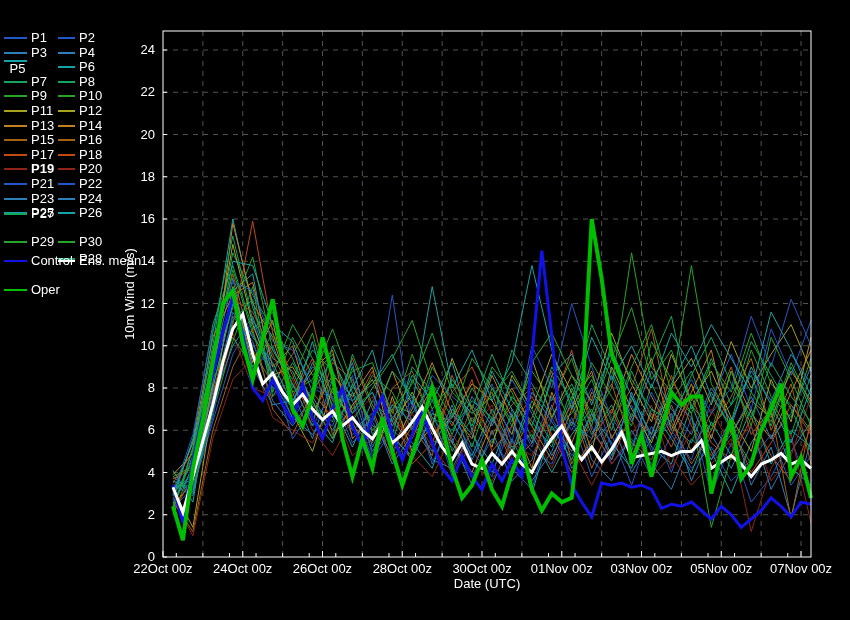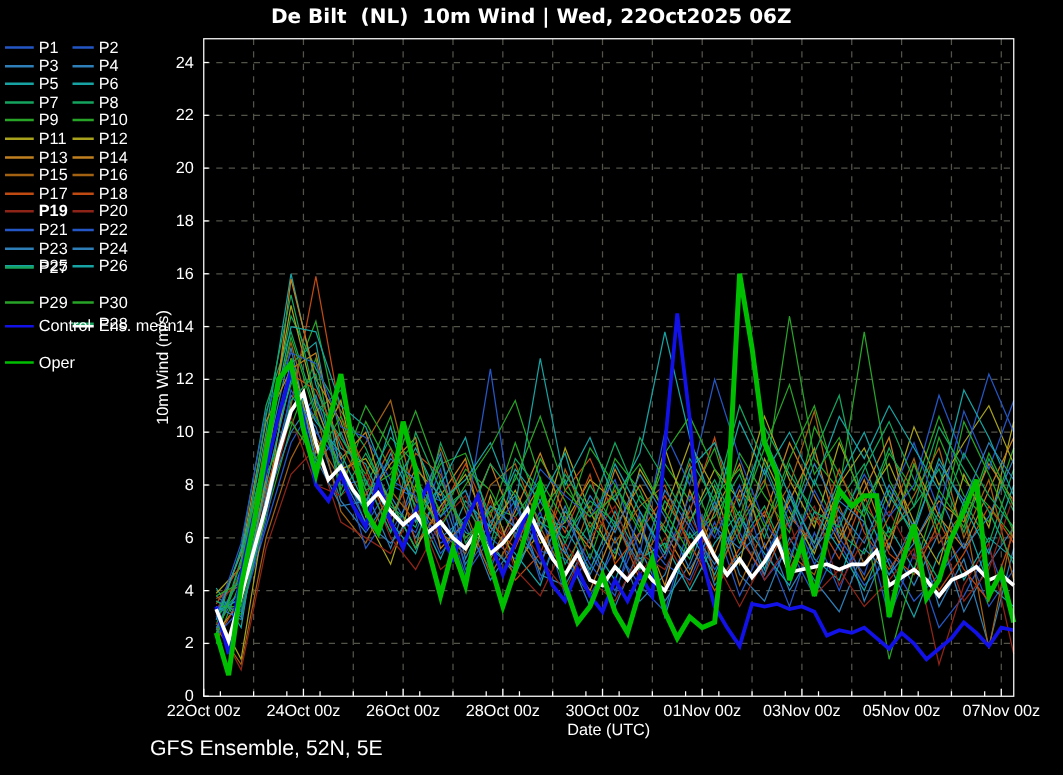--- a/index.html
+++ b/index.html
@@ -15,39 +15,38 @@
   .grid{stroke:#53534a;stroke-width:1;stroke-dasharray:5 5;}
   .tick{stroke:#ffffff;stroke-width:1;}
   .ticklbl{fill:#ffffff;font-family:"Liberation Sans",sans-serif;font-size:13px;}
   .footer-left{position:absolute;left:120px;top:589px;color:#fff;font-size:17px;}
   .footer-right{position:absolute;left:648px;top:589px;color:#fff;font-size:17px;}
 </style>
 </head>
 <body>
 
 <div class="page">
-  <div class="title">De Bilt  (NL)  10m Wind | Wed, 22Oct2025 06Z</div>
   <div class="legend">
       <div class="lg-entry" style="left: 2px; top: 0px;">
         <span class="lg-swatch" style="background: rgb(36, 87, 197); width: 23px;"></span>
         <span class="lg-label">P1</span>
       </div>
       <div class="lg-entry" style="left: 56px; top: 0px;">
         <span class="lg-swatch" style="background: rgb(36, 87, 197); width: 17px;"></span>
         <span class="lg-label">P2</span>
       </div>
       <div class="lg-entry" style="left: 2px; top: 14.6px;">
         <span class="lg-swatch" style="background: rgb(46, 126, 184); width: 23px;"></span>
         <span class="lg-label">P3</span>
       </div>
       <div class="lg-entry" style="left: 56px; top: 14.6px;">
         <span class="lg-swatch" style="background: rgb(46, 126, 184); width: 17px;"></span>
         <span class="lg-label">P4</span>
       </div>
-      <div class="lg-entry" style="left: 2px; top: 29.2px;">
+      <div class="lg-entry" style="left: 2px; top: 29.2px; flex-direction: column;">
         <span class="lg-swatch" style="background: rgb(23, 163, 163); width: 23px;"></span>
         <span class="lg-label">P5</span>
       </div>
       <div class="lg-entry" style="left: 56px; top: 29.2px;">
         <span class="lg-swatch" style="background: rgb(23, 163, 163); width: 17px;"></span>
         <span class="lg-label">P6</span>
       </div>
       <div class="lg-entry" style="left: 2px; top: 43.8px;">
         <span class="lg-swatch" style="background: rgb(20, 164, 94); width: 23px;"></span>
         <span class="lg-label">P7</span>
@@ -284,14 +283,13 @@
       <text class="ticklbl" x="322.5076923076923" y="573" text-anchor="middle">26Oct 00z</text>
       <text class="ticklbl" x="402.26153846153846" y="573" text-anchor="middle">28Oct 00z</text>
       <text class="ticklbl" x="482.0153846153846" y="573" text-anchor="middle">30Oct 00z</text>
       <text class="ticklbl" x="561.7692307692307" y="573" text-anchor="middle">01Nov 00z</text>
       <text class="ticklbl" x="641.5230769230769" y="573" text-anchor="middle">03Nov 00z</text>
       <text class="ticklbl" x="721.276923076923" y="573" text-anchor="middle">05Nov 00z</text>
       <text class="ticklbl" x="801.0307692307692" y="573" text-anchor="middle">07Nov 00z</text>
       <text class="ticklbl" x="487" y="588" text-anchor="middle">Date (UTC)</text>
       <text class="ticklbl" transform="translate(134,294) rotate(-90)" text-anchor="middle">10m Wind (m/s)</text>
     </svg>
-  <div class="footer-left">GFS Ensemble, 52N, 5E</div>
 </div>
 
 </body></html>

